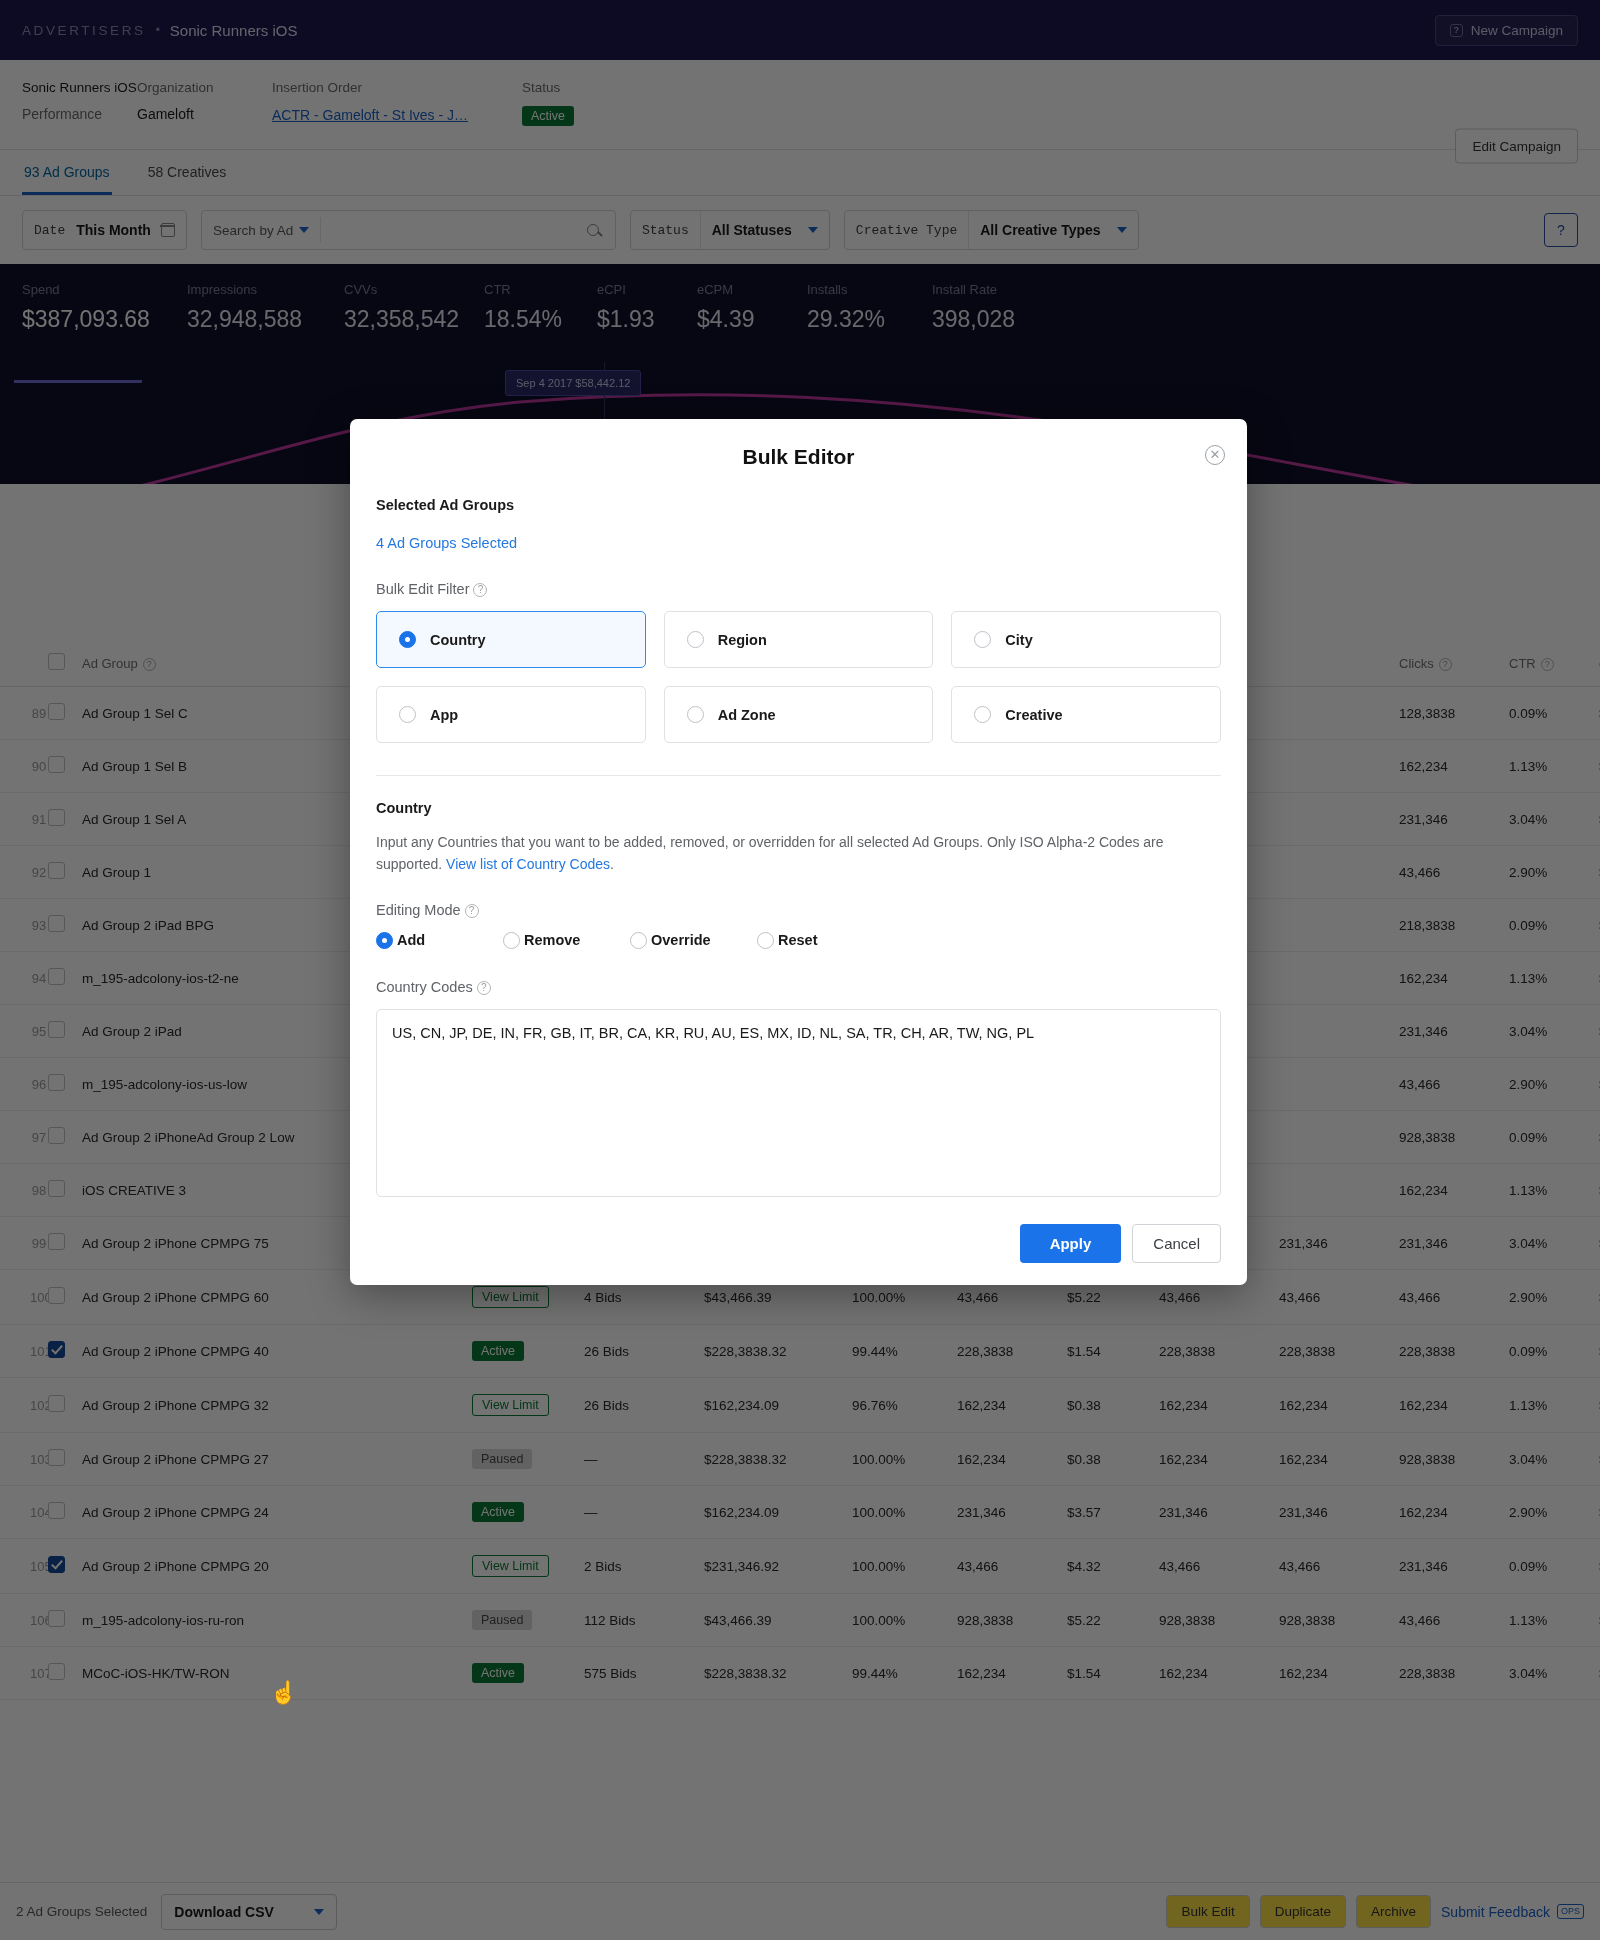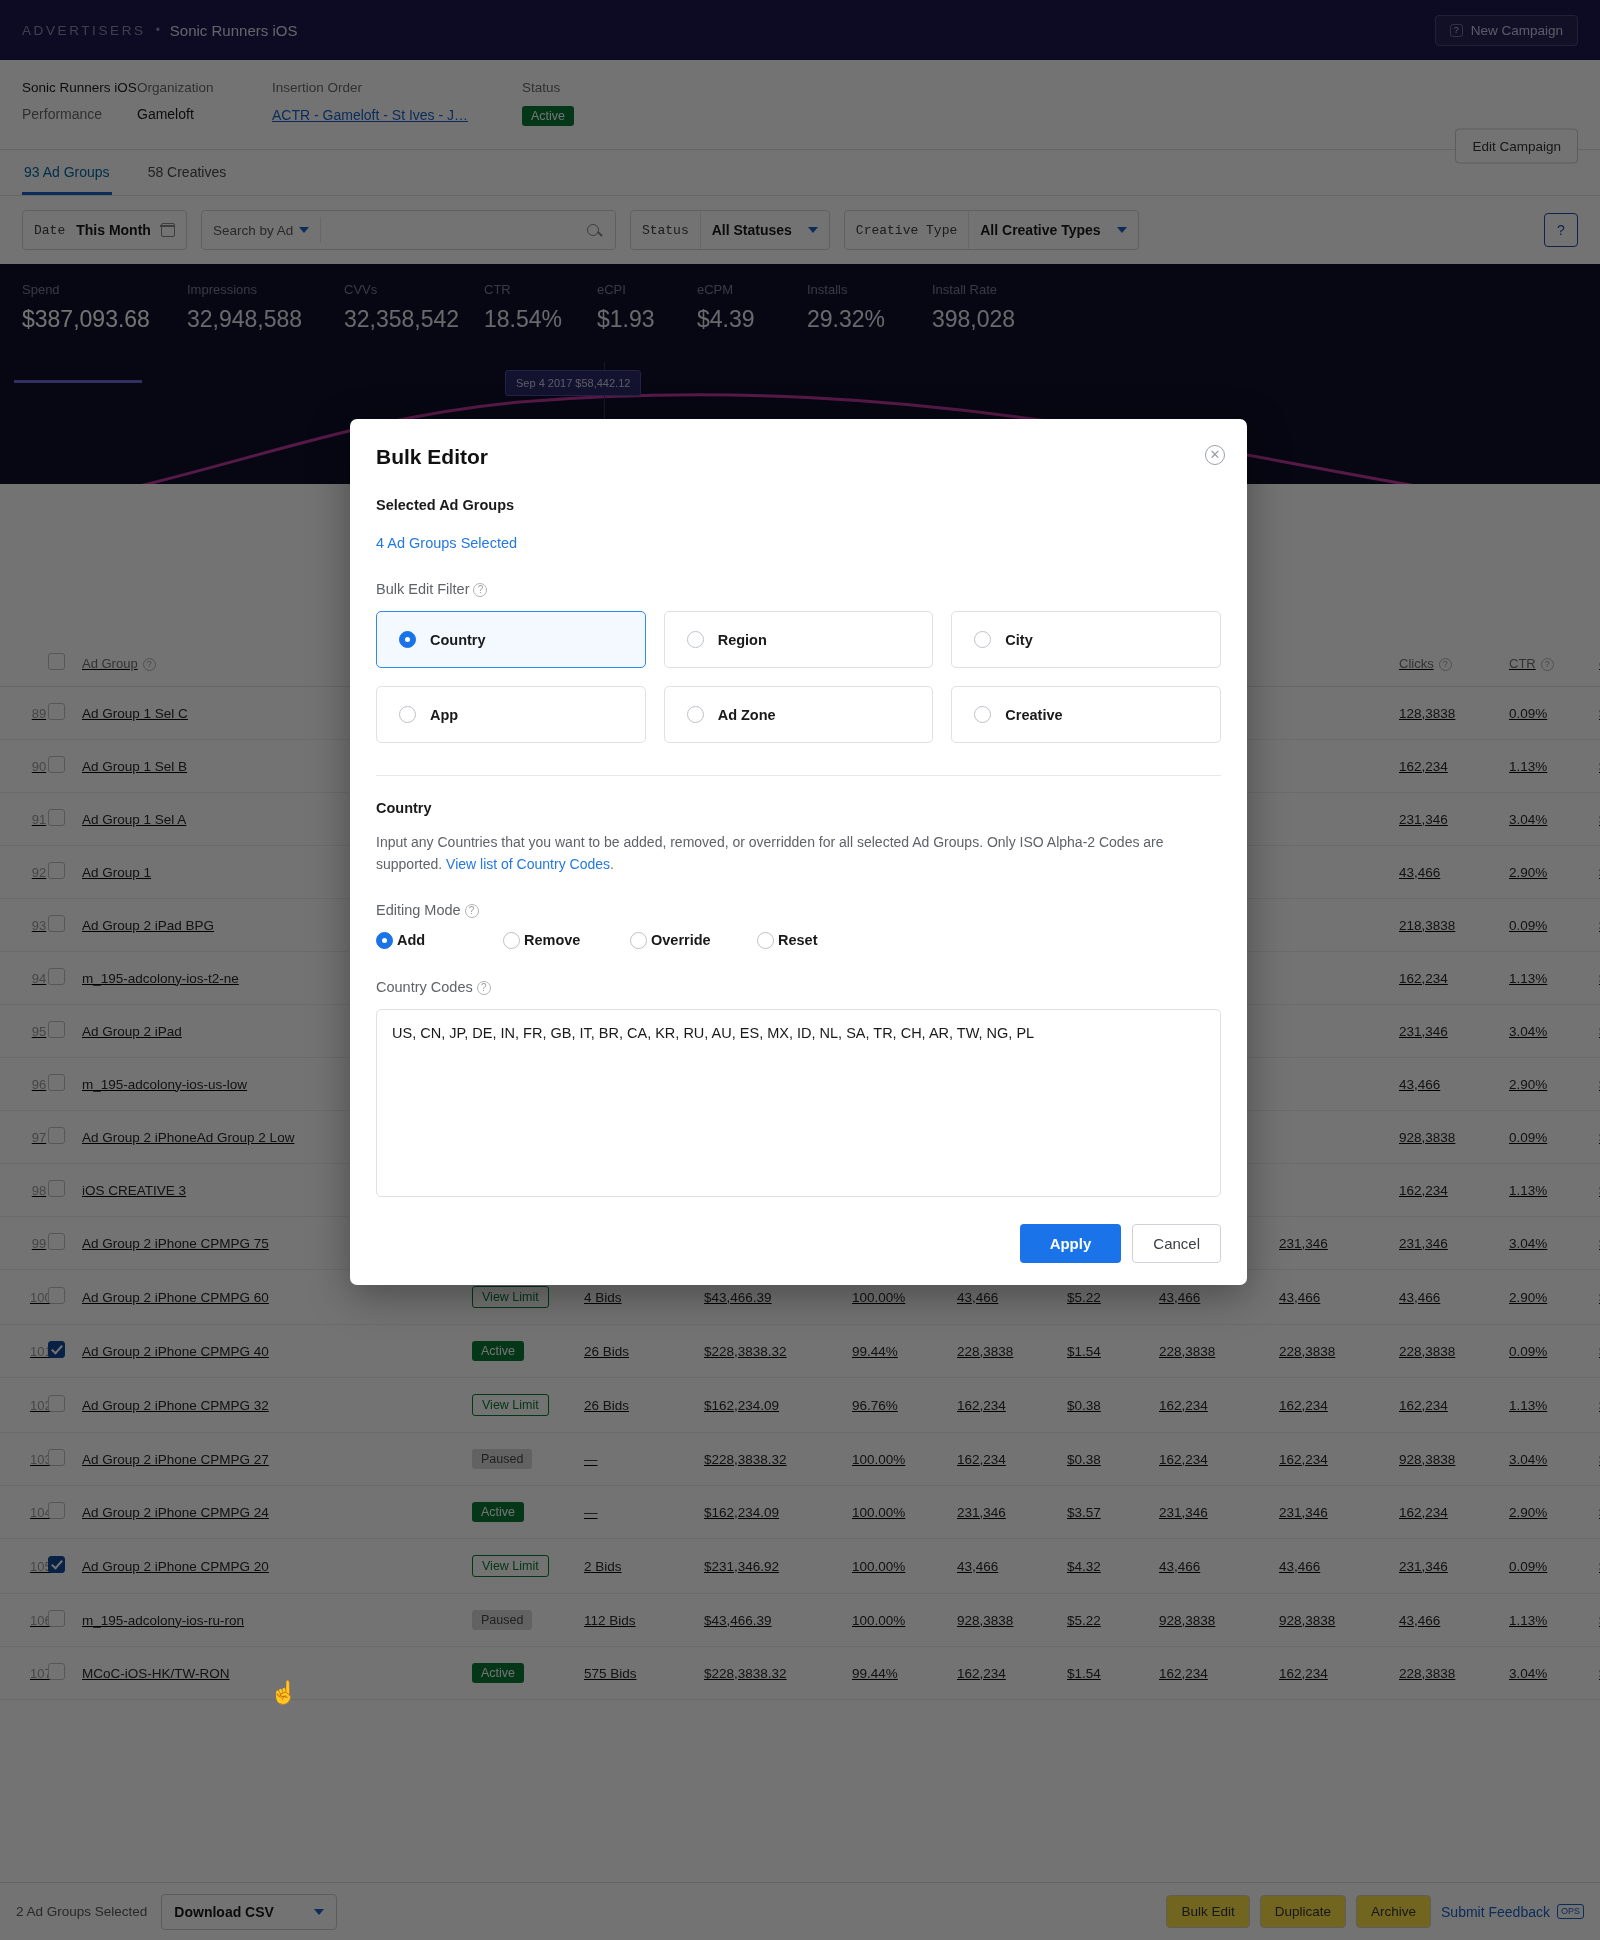--- a/index.html
+++ b/index.html
@@ -84,21 +84,21 @@
   .stat .v { font-size:23px; color:#e7e8f2; }
   .stat.sel .v { color:#ffffff; }
   .underline { position:absolute; left:14px; top:116px; width:128px; height:3px; background:#6d6ad6; }
 
   
   .chartwrap { position:absolute; left:0; right:0; top:110px; height:110px; }
   .tooltipbox { position:absolute; left:505px; top:-4px; background:#2a2a6a; border:1px solid #4d4da0; border-radius:3px; padding:6px 10px; font-size:11px; color:#c9cae6; white-space:nowrap;}
   .vline { position:absolute; left:604px; top:-12px; bottom:-40px; width:1px; background:#33355e; }
 
   
-  .tablewrap { position:absolute; left:0; right:0; top:640px; bottom:58px; background:#fff;text-decoration:underline; }
+  .tablewrap { position:absolute; left:0; right:0; top:640px; bottom:58px; background:#fff; }
   table { width:100%; border-collapse:collapse; table-layout:fixed; }
   th { font-size:13px; color:#707070; font-weight:normal; text-align:left; padding:13px 0; border-bottom:1px solid #e4e4e4; background:#fff;}
   td { font-size:13.5px; color:#2a2a2a; padding:16px 0; border-bottom:1px solid #ededed; white-space:nowrap; }
   .cnum { color:#9b9b9b; font-size:13px; width:38px; padding-left:30px;text-align:center; }
   .qm { display:inline-block; width:13px;height:13px;border:1px solid #b4b4b4;border-radius:50%;font-size:9px;line-height:11px;text-align:center;color:#9a9a9a;vertical-align:1px;margin-left:5px;}
   .chk { width:17px;height:17px;border:1.5px solid #c0c0c0;border-radius:3px;display:inline-block;background:#fff;}
   .chk.on { background:#17499b; border-color:#17499b; position:relative; }
   .chk.on:after{content:"";position:absolute;left:5px;top:1px;width:4px;height:9px;border:solid #fff;border-width:0 2px 2px 0;transform:rotate(42deg);}
   .tag { display:inline-block; font-size:12.5px; border-radius:3px; padding:3px 9px; }
   .tag.active { background:#0b7a34; color:#fff; }
@@ -117,21 +117,21 @@
   .bb-btn { border:1px solid #cfcfcf; border-radius:4px; padding:8px 14px; font-size:13.5px; color:#333; background:#fde047;}
   .bb-link { font-size:14px; color:#1b62c7; display:flex; align-items:center; gap:7px;}
   .opsbadge { border:1px solid #1b62c7; border-radius:3px; font-size:9px; padding:1px 3px; color:#1b62c7; line-height:1.2;}
 
   
   .modal {
     position:absolute; z-index:100; left:350px; top:419px; width:897px;
     background:#fff; border-radius:7px; box-shadow:0 10px 40px rgba(0,0,0,.35);
     padding:26px 26px 22px 26px;
   }
-  .modal h2 { margin:0 0 28px 0; font-size:21px; color:#111; }
+  .modal h2 { margin:0 0 28px 0; font-size:21px; color:#111;text-align:center; }
   .mclose { position:absolute; right:22px; top:26px; width:20px;height:20px;border-radius:50%;
             border:1.5px solid #9aa0a6; color:#9aa0a6; font-size:13px; line-height:17px; text-align:center; }
   .m-sec-title { font-size:14.5px; font-weight:bold; color:#1a1a1a; margin-bottom:22px; }
   .m-link { font-size:14.5px; color:#2478e0; margin-bottom:30px; }
   .m-sublabel { font-size:14.5px; color:#5f6368; margin-bottom:14px; }
   .qm2 { display:inline-block; width:14px;height:14px;border:1px solid #b4b4b4;border-radius:50%;font-size:10px;line-height:12px;text-align:center;color:#a0a0a0;vertical-align:1px;margin-left:4px;}
 
   .radiogrid { display:grid; grid-template-columns:repeat(3,1fr); gap:18px 18px; }
   .rcard { border:1px solid #dfe1e5; border-radius:5px; height:57px; display:flex; align-items:center; padding:0 22px; gap:14px; background:#fff; }
   .rcard.sel { border:1.5px solid #2d8bf0; background:#f4f9ff; }

